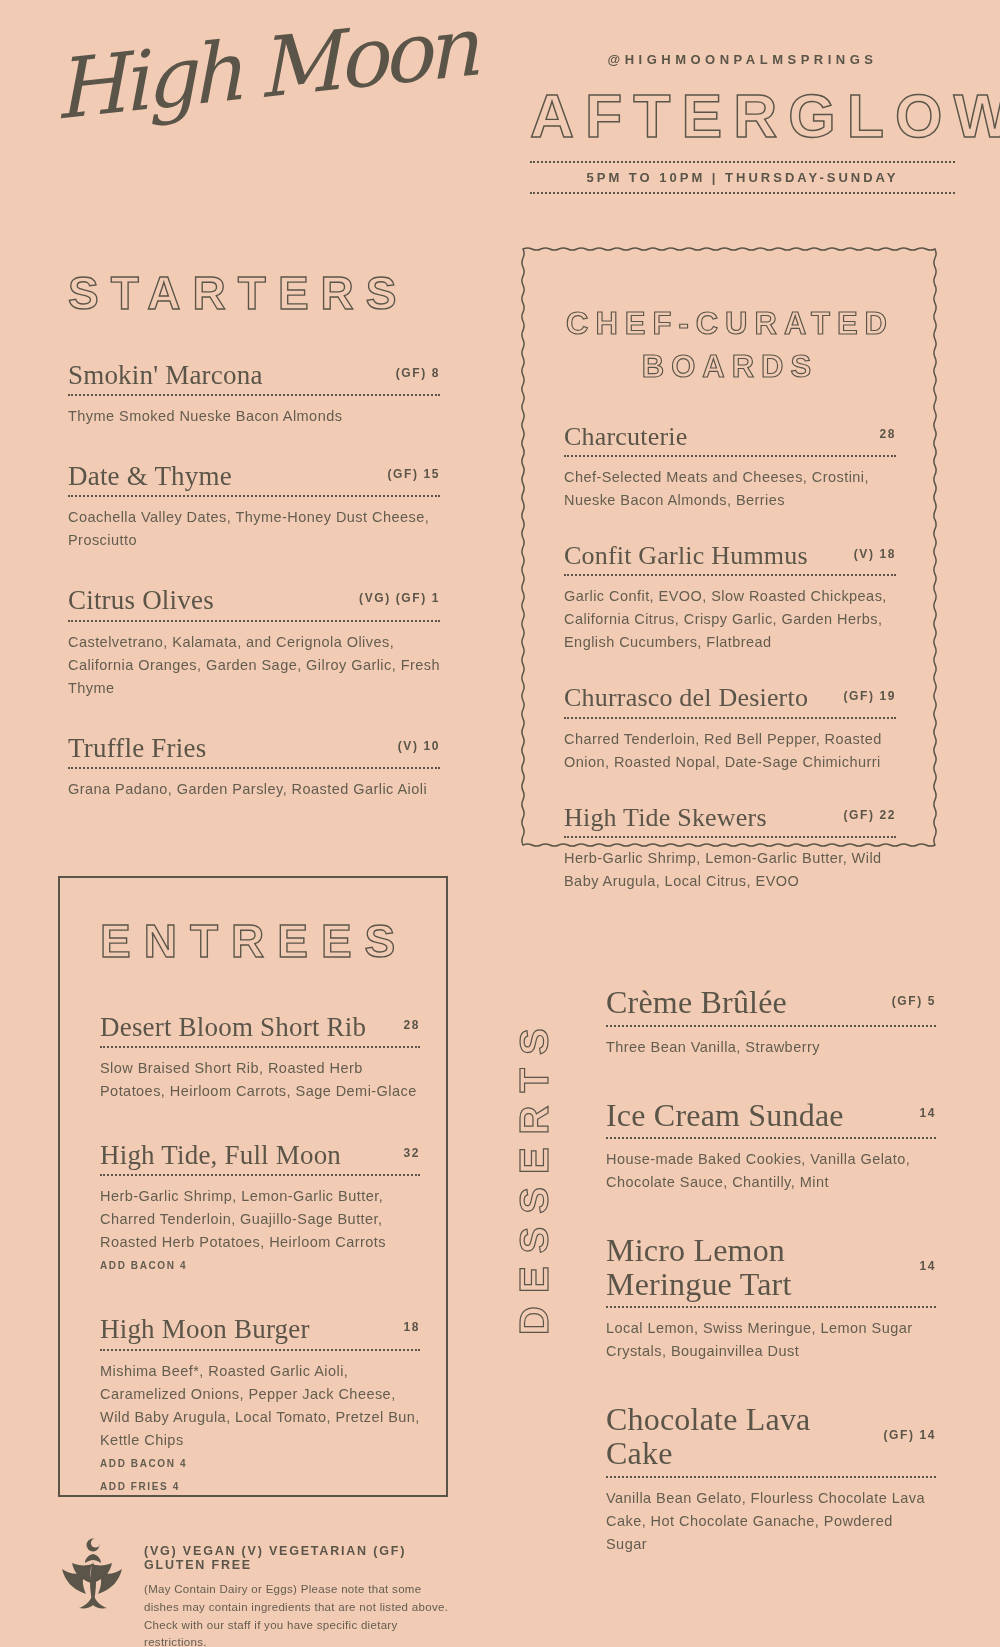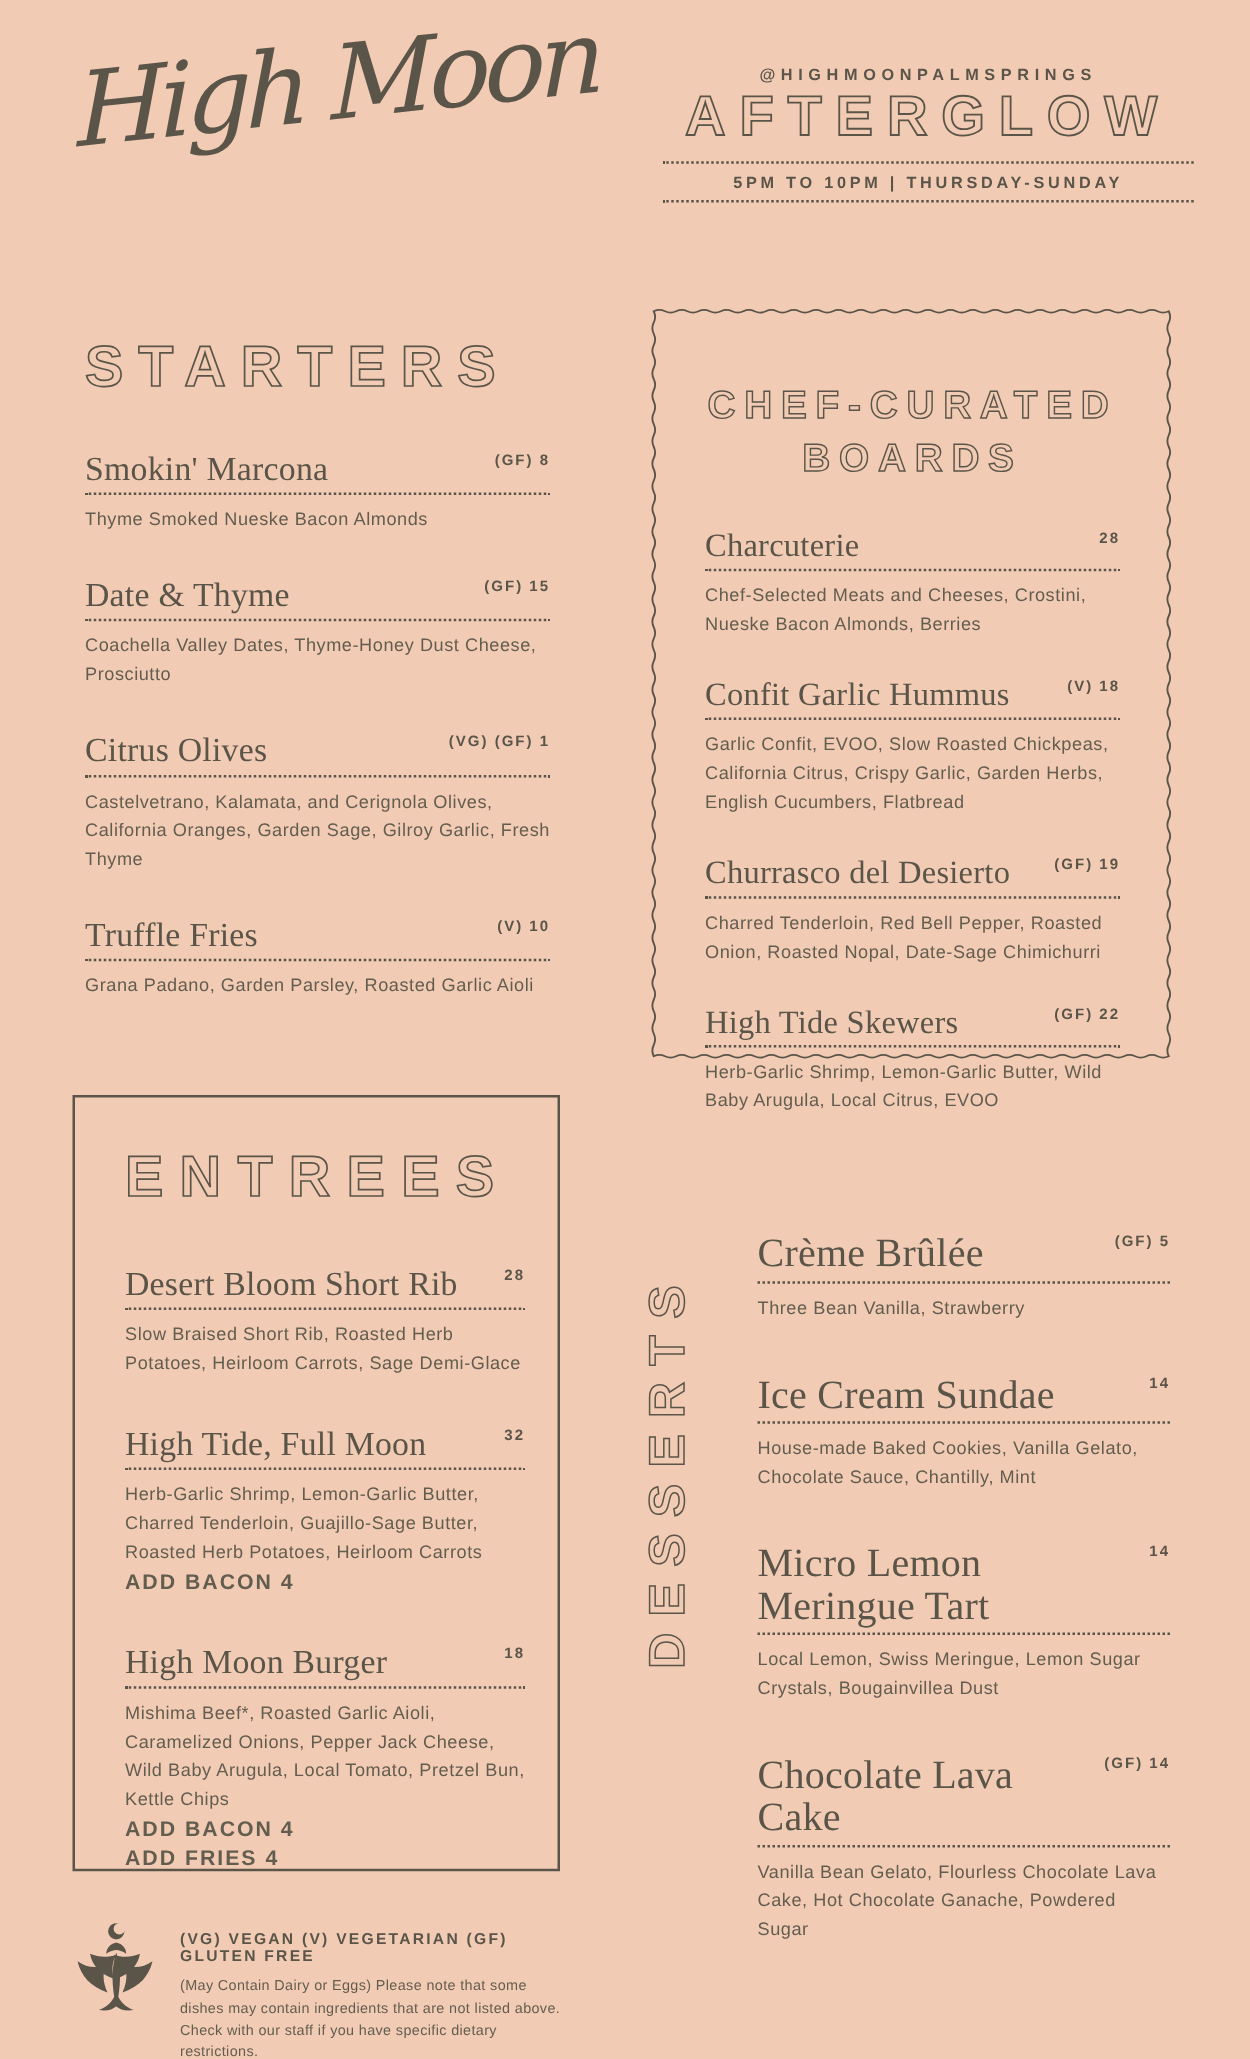--- a/index.html
+++ b/index.html
@@ -19,21 +19,21 @@
   
   .outline{
     color:transparent;
     -webkit-text-stroke:1.25px var(--ink);
     font-weight:700;
     font-family:"Liberation Sans",sans-serif;
   }
   .dotted-rule{border-bottom:2px dotted var(--ink);}
   .menu-item{margin-bottom:34px;}
   .item-head{
-    display:flex;justify-content:space-between;align-items:flex-start;
+    display:flex;justify-content:space-between;align-items:center;
     border-bottom:2px dotted var(--ink);
     padding-bottom:5px;
   }
   .item-name{
     font-family:"Liberation Serif",serif;
     font-size:27px;font-weight:500;letter-spacing:.2px;
     line-height:1.05;
   }
   .item-meta{
     font-size:12px;font-weight:700;letter-spacing:1.6px;
@@ -42,39 +42,39 @@
   .item-desc{
     margin-top:9px;
     font-size:14.5px;line-height:23px;letter-spacing:.45px;
     color:var(--ink_soft);
     max-width:100%;
   }
   .item-note{
     font-size:14px;letter-spacing:.45px;line-height:23px;color:var(--ink_soft);
   }
   .item-addon{
-    font-size:17px;font-weight:700;letter-spacing:1.6px;line-height:23px;
+    font-size:10px;font-weight:700;letter-spacing:1.6px;line-height:23px;
     color:var(--ink_soft);
   }
   .section-title{
     font-size:46px;letter-spacing:12px;line-height:1.1;
     -webkit-text-stroke-width:1.35px;
   }
   
   .logo{
     position:absolute;left:62px;top:42px;width:430px;height:150px;
     font-family:"DejaVu Serif",serif;font-style:italic;
     font-size:82px;letter-spacing:-5px;
     transform:rotate(-6deg) skewX(-6deg);
     transform-origin:left center;
     white-space:nowrap;
   }
   .header-right{position:absolute;left:530px;top:52px;width:425px;text-align:center;}
   .social-handle{font-size:13px;font-weight:700;letter-spacing:4.5px;}
-  .menu-name{font-size:45px;letter-spacing:11px;-webkit-text-stroke-width:1.45px;}
+  .menu-name{margin-top:14px;font-size:61px;letter-spacing:11px;-webkit-text-stroke-width:1.45px;}
   .hours-block{margin-top:10px;}
   .hours{font-size:13px;font-weight:700;letter-spacing:3px;padding:7px 0;}
   
   .starters{position:absolute;left:68px;top:268px;width:372px;}
   .starters .section-title{margin-bottom:42px;}
   
   .boards{
     position:absolute;left:520px;top:246px;width:418px;height:602px;
     padding:56px 42px 0 44px;
   }

